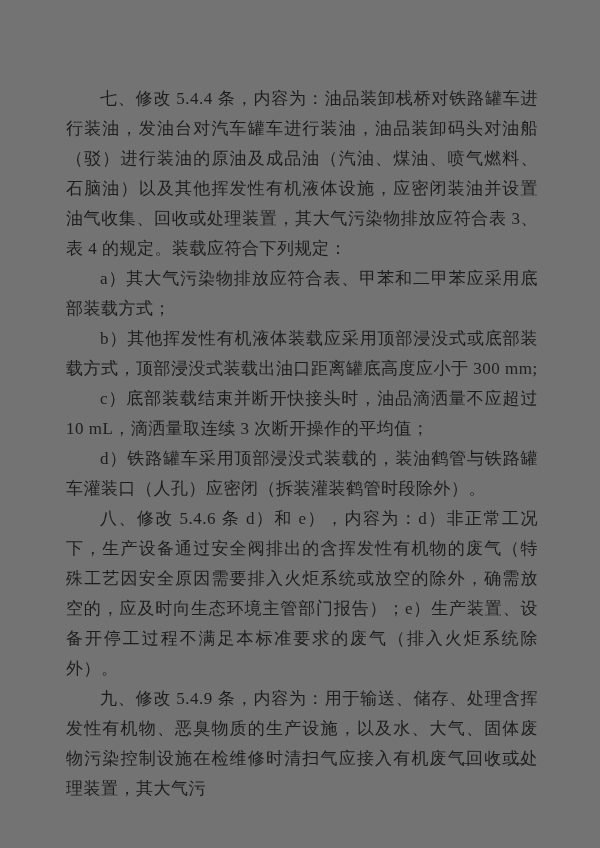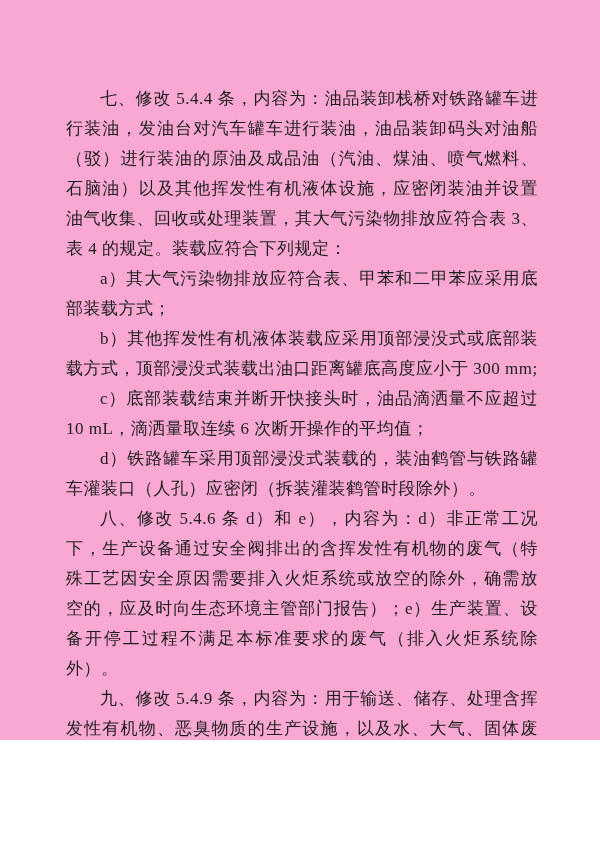--- a/index.html
+++ b/index.html
@@ -3,22 +3,22 @@
 <meta charset="utf-8">
 <style>
   html, body {
     margin: 0;
     padding: 0;
     background: #ffffff;
   }
   .page {
     position: relative;
     width: 600px;
-    height: 740px;
-    background: #f9a8d4;
+    height: 848px;
+    background: #737373;
     overflow: hidden;
     font-family: "Liberation Serif", "DejaVu Serif", serif;
   }
   .text-block {
     position: absolute;
     left: 66px;
     top: 84px;
     width: 472px;
   }
   .para {
@@ -44,19 +44,19 @@
   }
 </style>
 </head>
 <body>
 
 <div class="page">
   <div class="text-block">
     <p class="para">七、修改 5.4.4 条，内容为：油品装卸栈桥对铁路罐车进行装油，发油台对汽车罐车进行装油，油品装卸码头对油船（驳）进行装油的原油及成品油（汽油、煤油、喷气燃料、石脑油）以及其他挥发性有机液体设施，应密闭装油并设置油气收集、回收或处理装置，其大气污染物排放应符合表 3、表 4 的规定。装载应符合下列规定：</p>
     <p class="para">a）其大气污染物排放应符合表、甲苯和二甲苯应采用底部装载方式；</p>
     <p class="para">b）其他挥发性有机液体装载应采用顶部浸没式或底部装载方式，顶部浸没式装载出油口距离罐底高度应小于 300 mm;</p>
-    <p class="para">c）底部装载结束并断开快接头时，油品滴洒量不应超过 10 mL，滴洒量取连续 6 次断开操作的平均值；</p>
+    <p class="para">c）底部装载结束并断开快接头时，油品滴洒量不应超过 10 mL，滴洒量取连续 3 次断开操作的平均值；</p>
     <p class="para">d）铁路罐车采用顶部浸没式装载的，装油鹤管与铁路罐车灌装口（人孔）应密闭（拆装灌装鹤管时段除外）。</p>
     <p class="para">八、修改 5.4.6 条 d）和 e），内容为：d）非正常工况下，生产设备通过安全阀排出的含挥发性有机物的废气（特殊工艺因安全原因需要排入火炬系统或放空的除外，确需放空的，应及时向生态环境主管部门报告）；e）生产装置、设备开停工过程不满足本标准要求的废气（排入火炬系统除外）。</p>
     <p class="para">九、修改 5.4.9 条，内容为：用于输送、储存、处理含挥发性有机物、恶臭物质的生产设施，以及水、大气、固体废物污染控制设施在检维修时清扫气应接入有机废气回收或处理装置，其大气污</p>
   </div>
   <div class="page-number">— 7 —</div>
 </div>
 
 </body></html>

